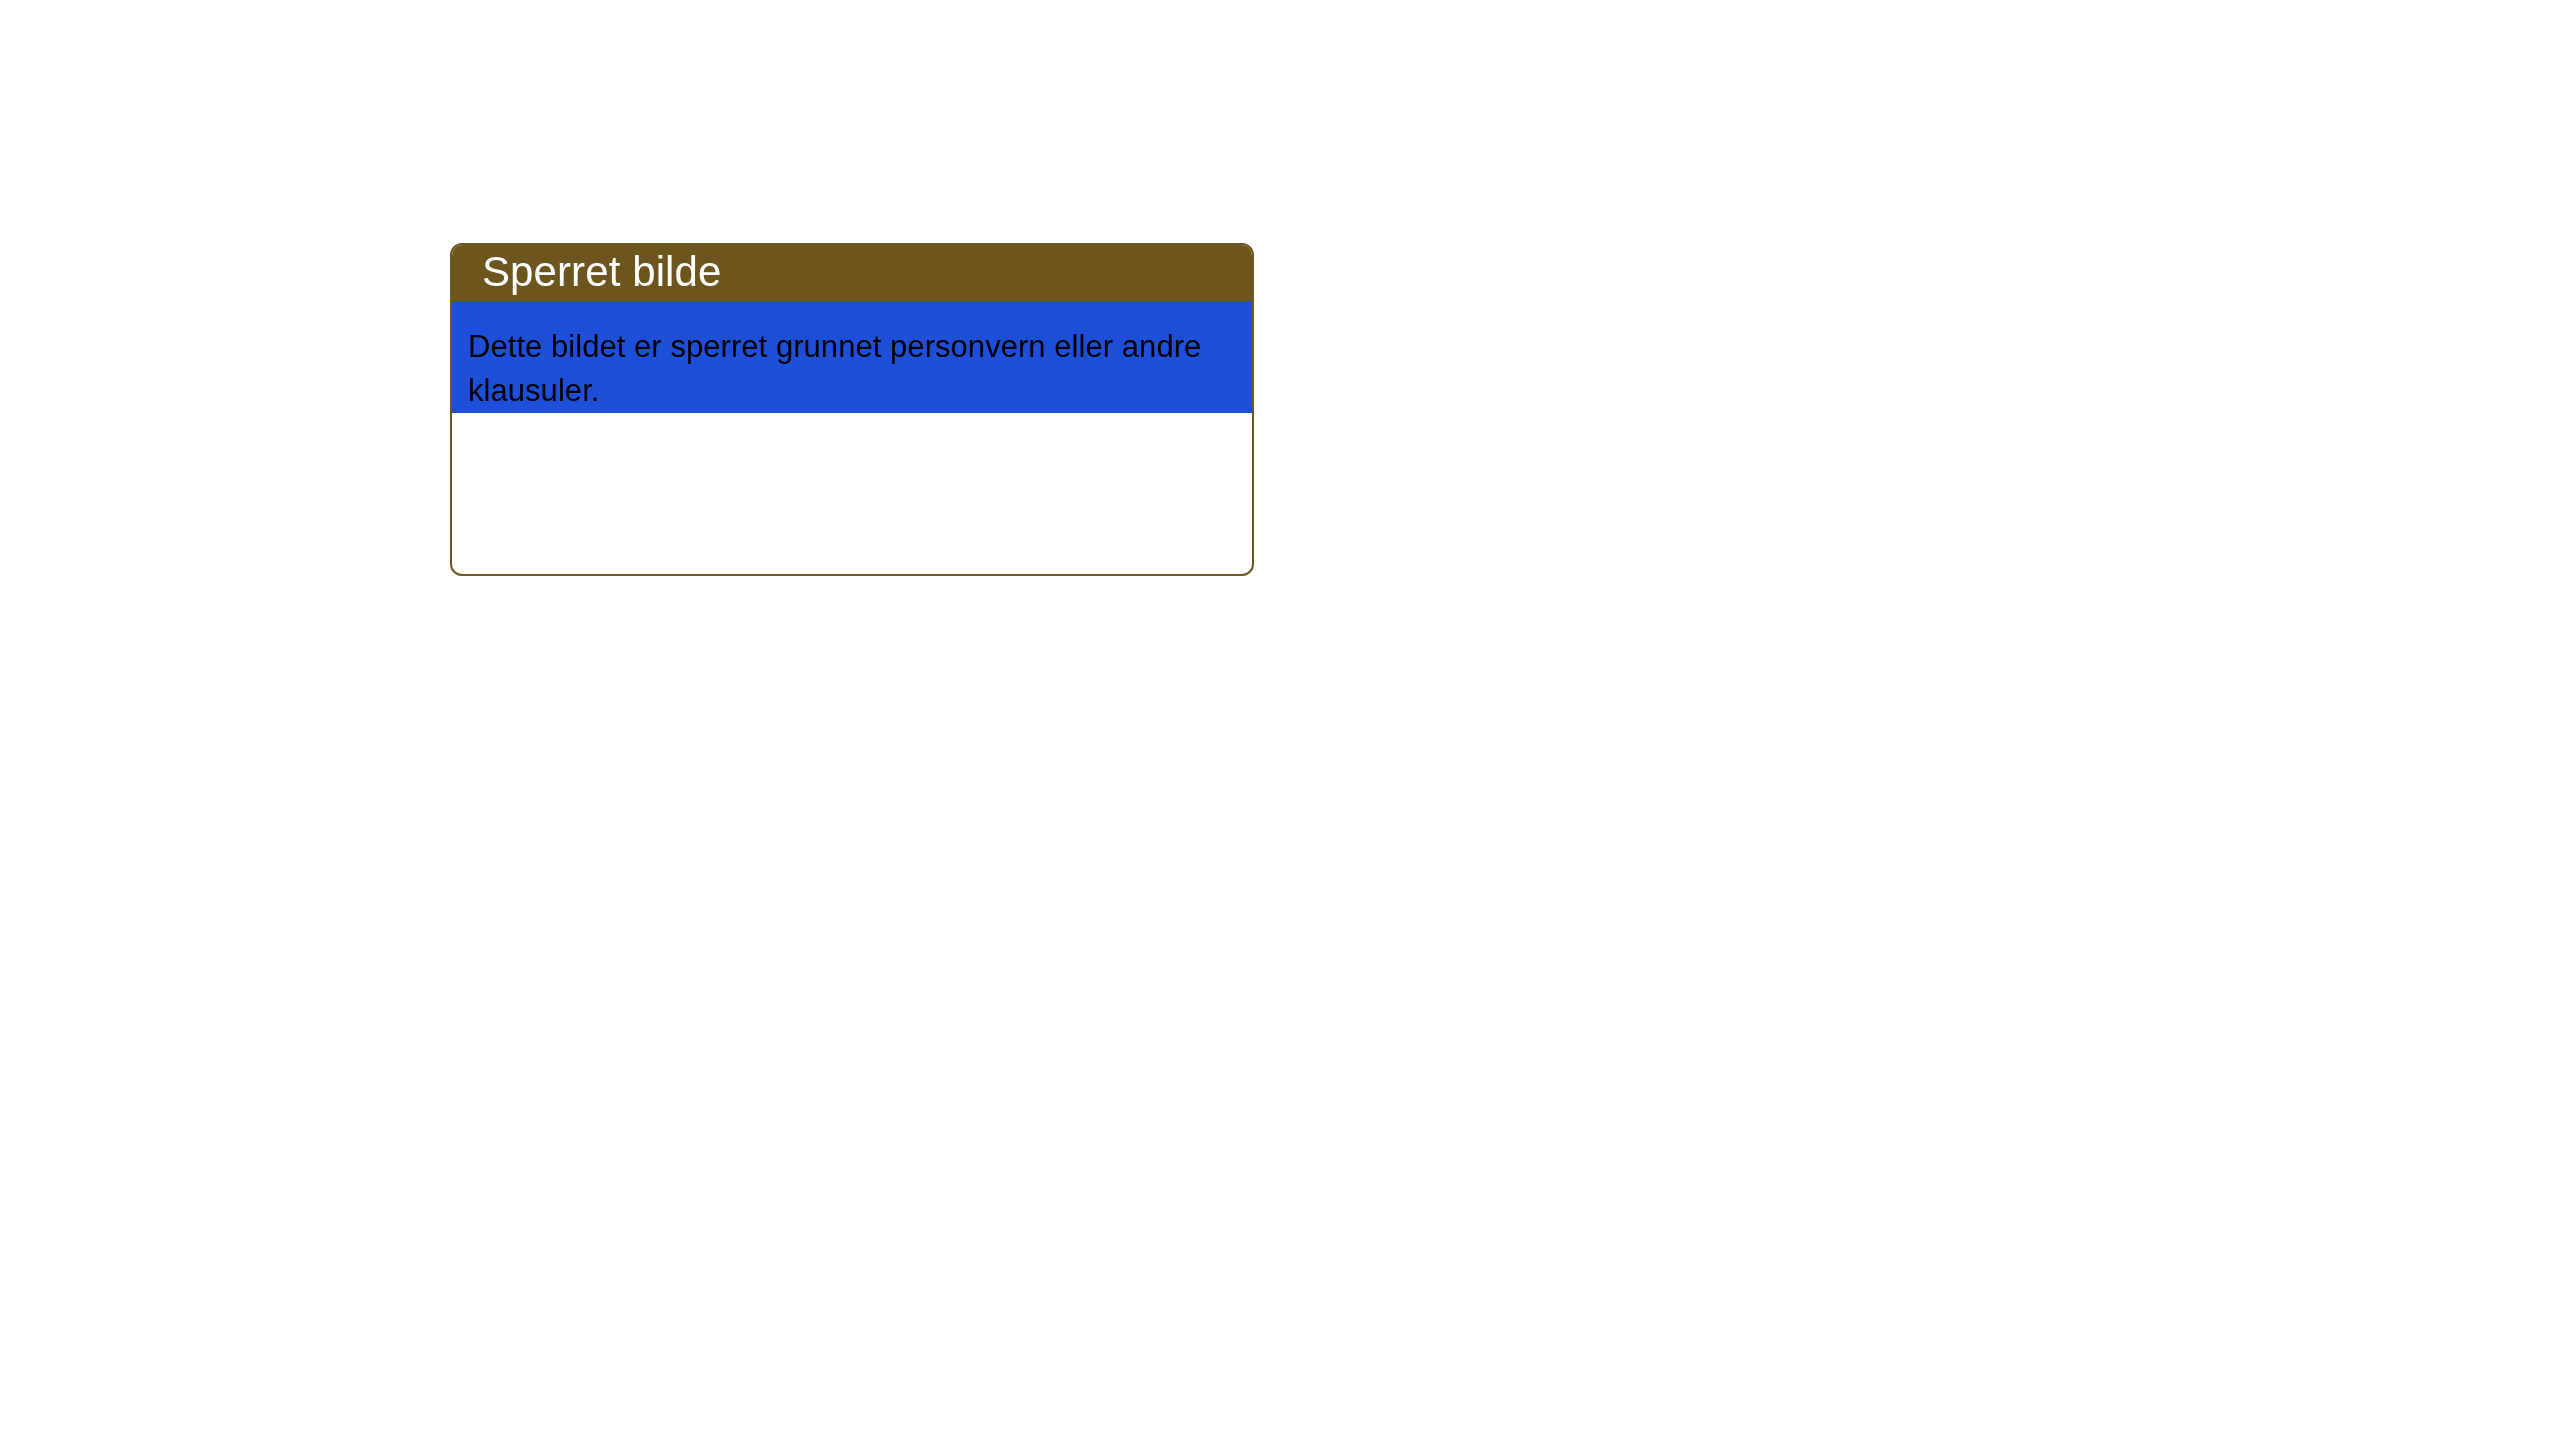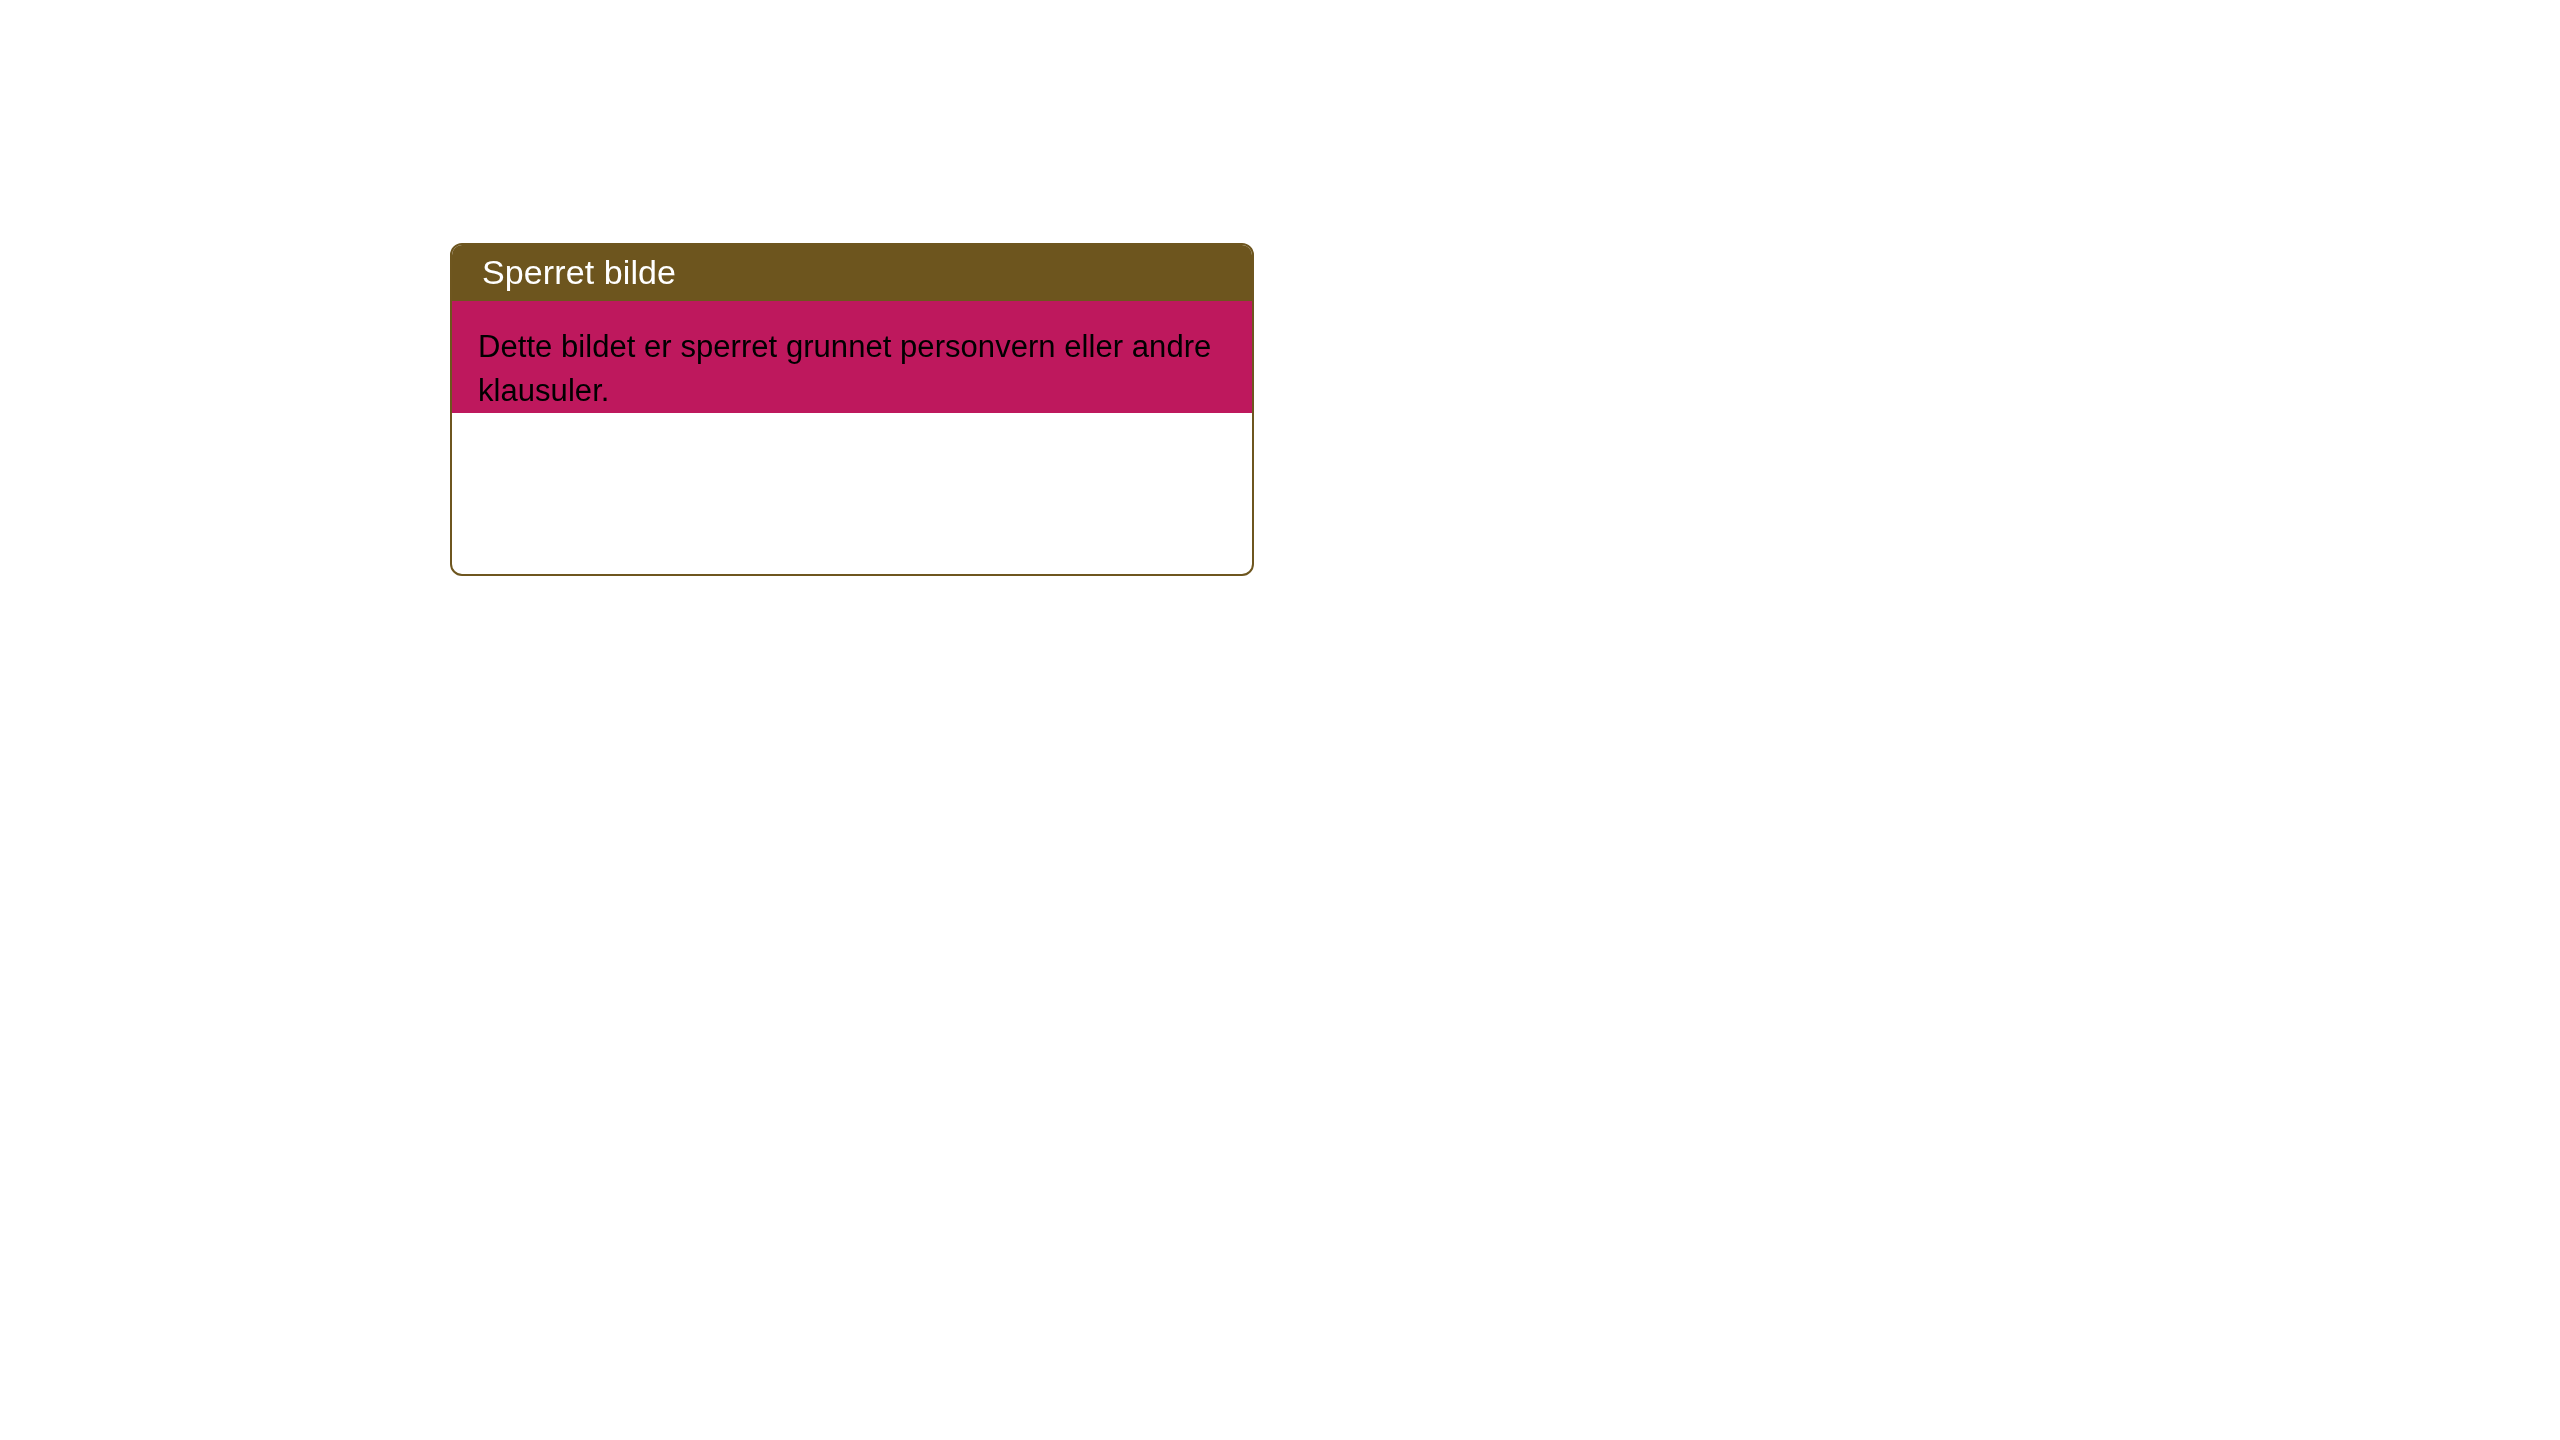--- a/index.html
+++ b/index.html
@@ -51,31 +51,31 @@
     margin: -2px -2px 0 -2px;
     border-top-left-radius: 12px;
     border-top-right-radius: 12px;
     display: flex;
     align-items: center;
     padding: 0 0 0 32px;
   }
 
   .panel-title {
     color: #ffffff;
-    font-size: 34px;
+    font-size: 42px;
     line-height: 38px;
     font-weight: 400;
     letter-spacing: 0.1px;
     white-space: nowrap;
   }
 
   .panel-body {
     box-sizing: border-box;
-    padding: 24px 30px 0 26px;
-    background: #be185d;
+    padding: 24px 30px 0 16px;
+    background: #1d4ed8;
   }
 
   .panel-paragraph {
     color: #000000;
     font-size: 31px;
     line-height: 44px;
     font-weight: 400;
     margin: 0;
     letter-spacing: 0.05px;
   }

